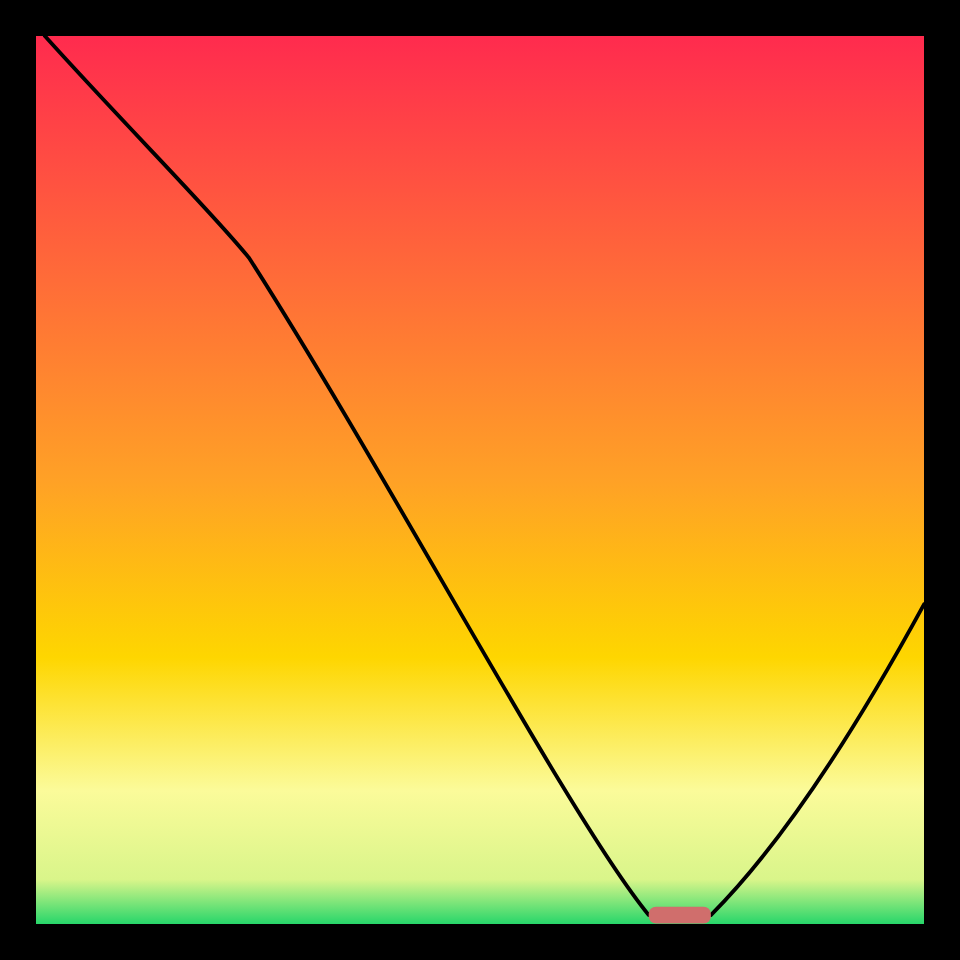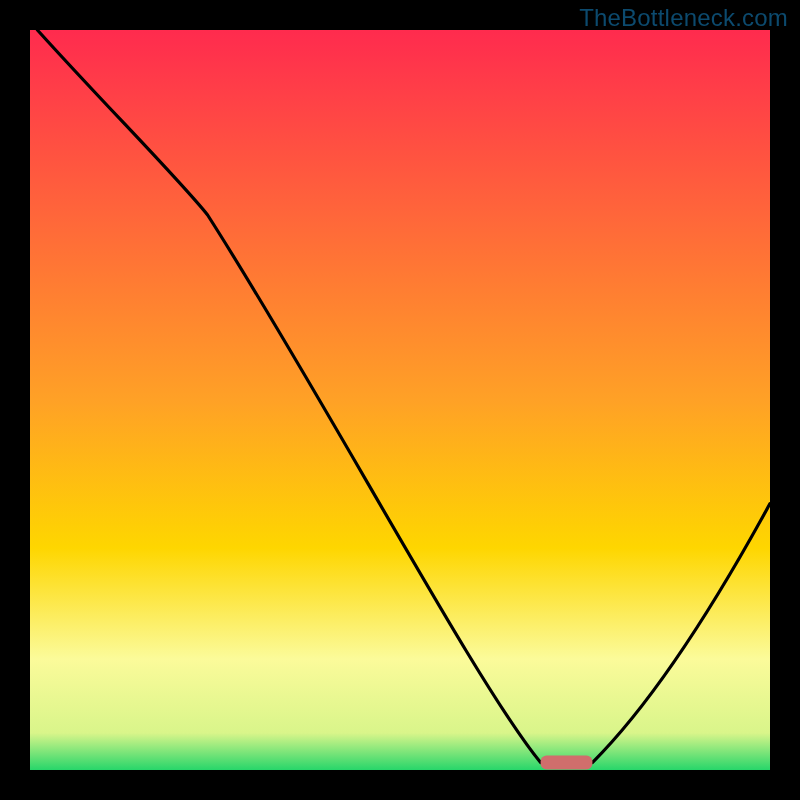--- a/index.html
+++ b/index.html
@@ -15,21 +15,21 @@
     width: 800px;
     height: 800px;
   }
   .watermark {
     position: absolute;
     top: 4px;
     right: 12px;
     font-family: Arial, Helvetica, sans-serif;
     font-size: 24px;
     font-weight: 500;
-    color: #0c4a6e;
+    color: #000000;
     letter-spacing: 0.2px;
     z-index: 50;
     margin-left: 10px;
   }
   svg.chart {
     position: absolute;
     left: 0;
     top: 0;
   }
 </style>

